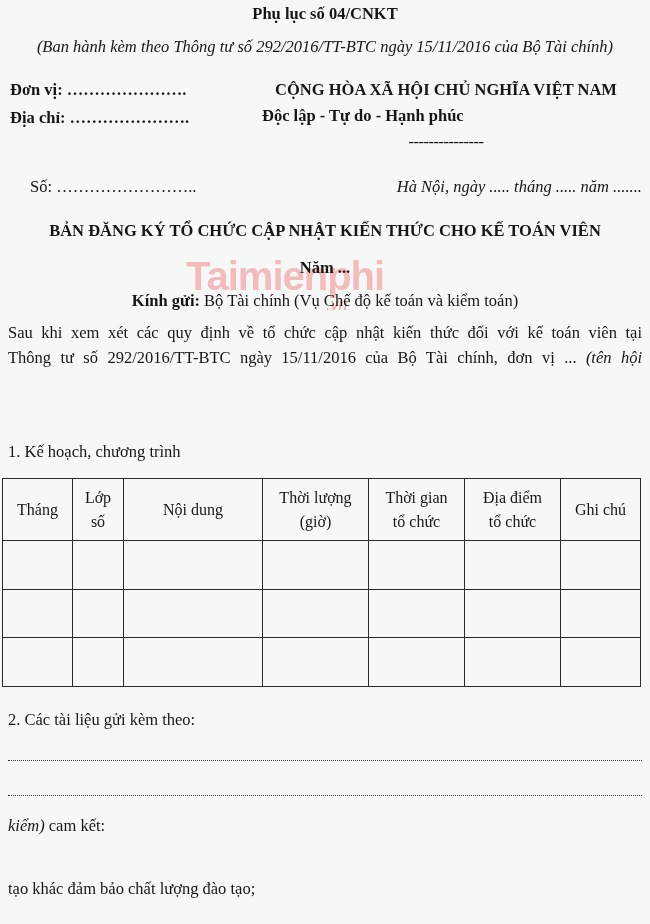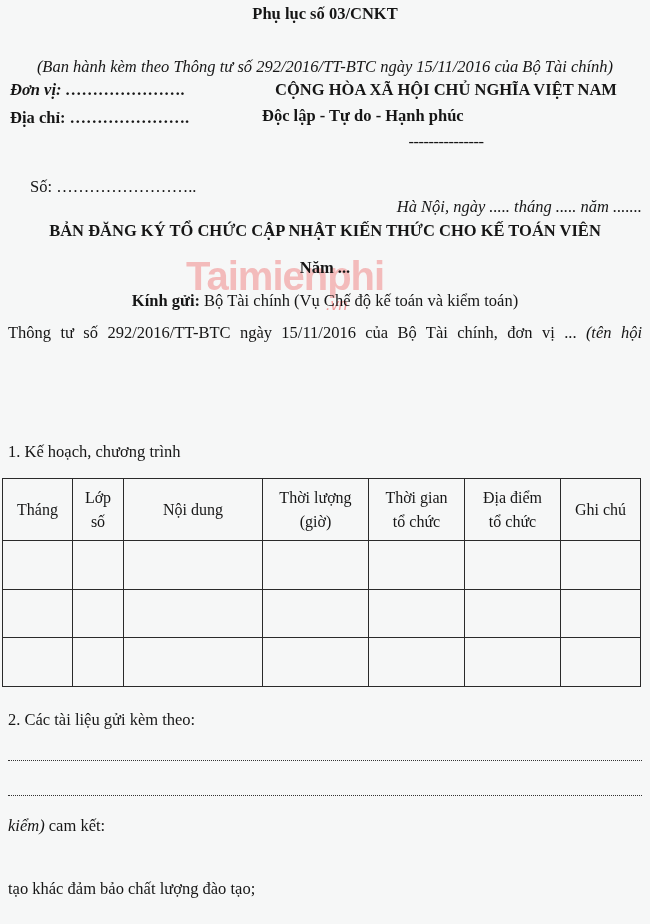--- a/index.html
+++ b/index.html
@@ -6,21 +6,21 @@
     body {
       width: 650px; height: 924px; overflow: hidden;
       background: #f6f7f7;
       font-family: "Liberation Serif", serif;
       color: #161616;
       position: relative;
     }
     .abs { position: absolute; white-space: nowrap; }
     .center { left: 0; width: 650px; text-align: center; }
     .b { font-weight: bold; }
-    .i { font-style: italic; margin-top: 20px; }
+    .i { font-style: italic; }
     .f16 { font-size: 16.5px; }
 
     #watermark {
       position: absolute; left: 186px; top: 254px;
       font-family: "Liberation Sans", sans-serif;
       font-size: 40px; font-weight: bold; color: #ef4444; opacity: 0.33;
       letter-spacing: -1px; white-space: nowrap; pointer-events: none; text-align: right;
     }
     #watermark-vn {
       position: absolute; left: 326px; top: 296px;
@@ -50,40 +50,41 @@
       position: absolute; left: 8px; width: 634px;
       border-bottom: 1.6px dotted #333; height: 0;
     }
   </style>
 </head>
 <body>
 
 <div id="watermark">Taimienphi</div>
 <div id="watermark-vn">.vn</div>
 
-<div class="abs center b f16" style="top:4px;">Phụ lục số 03/CNKT</div>
+<div class="abs center b f16" style="top:4px;">Phụ lục số 04/CNKT</div>
 <div class="abs center i f16" style="top:37px;">(Ban hành kèm theo Thông tư số 292/2016/TT-BTC ngày 15/11/2016 của Bộ Tài chính)</div>
 
-<div class="abs b f16" style="left:10px; top:80px;font-style:italic;">Đơn vị: ………………….</div>
+<div class="abs b f16" style="left:10px; top:80px;">Đơn vị: ………………….</div>
 <div class="abs b f16" style="left:10px; top:108px;">Địa chỉ: ………………….</div>
 
 <div class="abs b f16" style="left:262px; top:80px; width:368px; text-align:center;">CỘNG HÒA XÃ HỘI CHỦ NGHĨA VIỆT NAM</div>
 <div class="abs b f16" style="left:262px; top:106px; width:368px; text-align:left;">Độc lập - Tự do - Hạnh phúc</div>
 <div class="abs f16" style="left:262px; top:132px; width:368px; text-align:center; letter-spacing:-0.5px;">---------------</div>
 
 <div class="abs f16" style="left:30px; top:177px;">Số: ……………………..</div>
 <div class="abs i f16" style="right:8px; top:177px;">Hà Nội, ngày ..... tháng ..... năm .......</div>
 
 <div class="abs center b f16" style="top:221px;">BẢN ĐĂNG KÝ TỔ CHỨC CẬP NHẬT KIẾN THỨC CHO KẾ TOÁN VIÊN</div>
 <div class="abs center b f16" style="top:258px;">Năm ...</div>
 <div class="abs center f16" style="top:291px;">
   <span class="b">Kính gửi:</span><span> Bộ Tài chính (Vụ Chế độ kế toán và kiểm toán)</span>
 </div>
 
 <div class="para" style="top:320px;">
+  <span class="line">Sau khi xem xét các quy định về tổ chức cập nhật kiến thức đối với kế toán viên tại</span>
   <span class="line"><span>Thông tư số 292/2016/TT-BTC ngày 15/11/2016 của Bộ Tài chính, đơn vị ... </span><span class="i">(tên hội</span></span>
 </div>
 
 <div class="abs f16" style="left:8px; top:442px;">1. Kế hoạch, chương trình</div>
 
 <table class="plan">
   <colgroup>
     <col style="width:70px">
       <col style="width:51px">
       <col style="width:139px">

